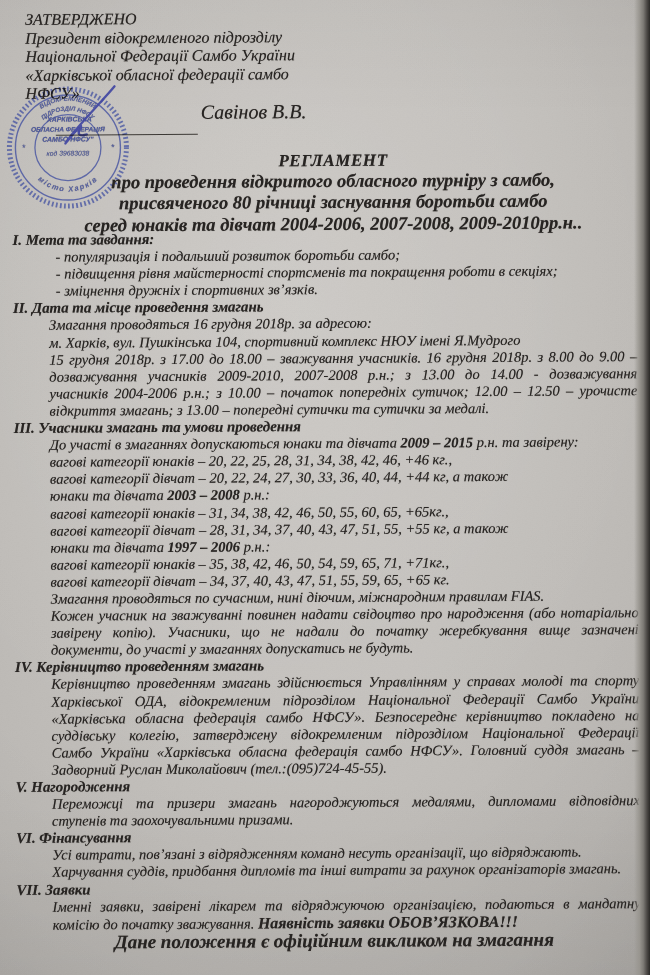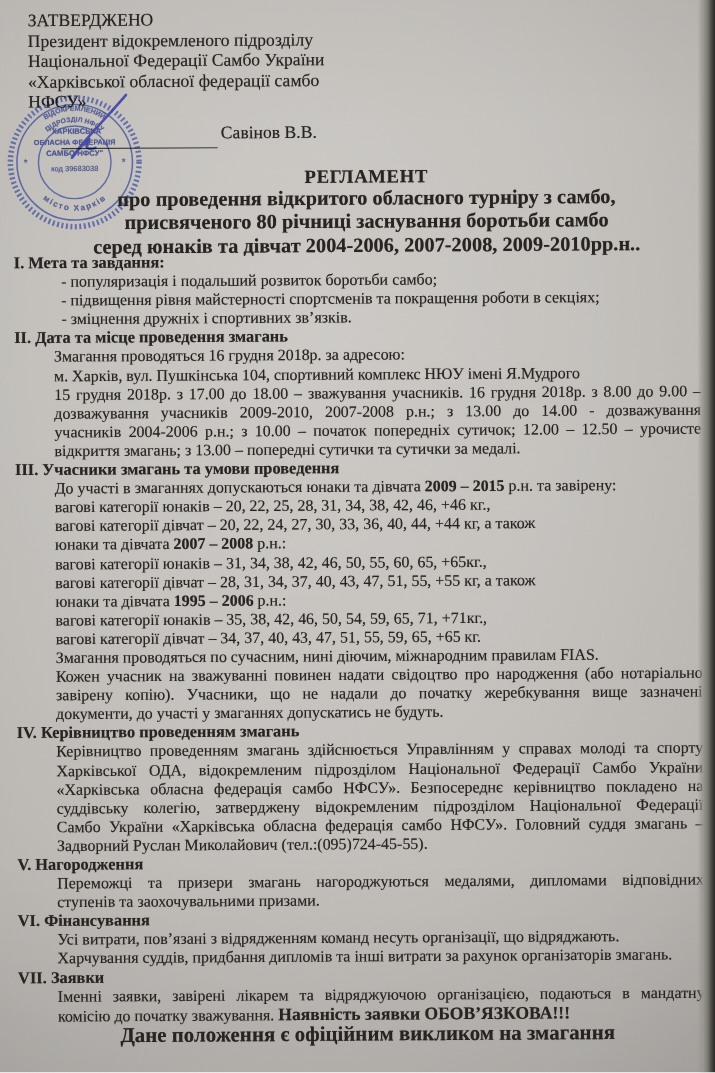--- a/index.html
+++ b/index.html
@@ -4,30 +4,31 @@
 <style>
   html,body{margin:0;padding:0;}
   .page{
     position:relative;width:650px;height:975px;overflow:hidden;
     font-family:"Liberation Serif","DejaVu Serif",serif;color:#24211f;
     background:
       radial-gradient(140% 120% at 42% 32%, rgba(255,255,255,.07), rgba(0,0,0,0) 45%, rgba(0,0,0,.08) 96%),
       linear-gradient(to bottom, rgba(0,0,0,.03), rgba(0,0,0,0) 12%, rgba(0,0,0,0) 80%, rgba(0,0,0,.05)),
       radial-gradient(ellipse at 45% 30%, #cac7c3 0%, #c4c1bd 45%, #bab7b3 82%, #b0ada9 100%);
     text-shadow:0 0 .7px rgba(40,36,33,.55);
+    font-style:italic;
   }
   .doc{position:absolute;inset:0;transform:rotate(-.35deg);transform-origin:50% 50%;}
   .edge-right{
     position:absolute;top:0;right:0;width:16px;height:975px;z-index:9;
     background:linear-gradient(to right, rgba(120,117,112,0) 0%, #98958f 35%, #7d7a75 58%, #4a4744 82%, #2a2826 100%);
   }
   .noise{position:absolute;inset:0;z-index:8;pointer-events:none;opacity:.5;}
   .approval{position:absolute;left:28px;top:9px;font-size:16px;line-height:18.6px;white-space:nowrap;}
   .sig-line{position:absolute;left:58px;top:119px;width:142px;height:14px;border-bottom:1.6px solid #3a3733;}
-  .sig-name{position:absolute;left:203px;top:112px;font-size:16px;white-space:nowrap;}
+  .sig-name{position:absolute;left:203px;top:100px;font-size:20px;white-space:nowrap;}
   .stamp{position:absolute;left:-12px;top:64px;mix-blend-mode:multiply;opacity:.92;}
   .stamp text, .stamp textPath{font-family:"Liberation Sans","DejaVu Sans",sans-serif;}
   .title{position:absolute;left:35px;top:150px;width:600px;text-align:center;font-weight:bold;white-space:nowrap;}
   .t1{font-size:17px;line-height:21px;letter-spacing:.6px;}
   .t2{font-size:18.5px;line-height:21.4px;}
   .bodytext{position:absolute;left:50px;top:230px;width:588px;font-size:14.5px;}
   .bl{height:17.1px;line-height:17.1px;white-space:nowrap;}
   .h{font-weight:bold;margin-left:-36px;font-size:14.9px;}
   .ind{padding-left:7px;}
   .just{text-align:justify;text-align-last:justify;text-justify:inter-word;}
@@ -100,24 +101,24 @@
       <div class="bl">м. Харків, вул. Пушкінська 104, спортивний комплекс НЮУ імені Я.Мудрого</div>
       <div class="bl just">15 грудня 2018р. з 17.00 до 18.00 – зважування учасників. 16 грудня 2018р. з 8.00 до 9.00 –</div>
       <div class="bl just">дозважування учасників 2009-2010, 2007-2008 р.н.; з 13.00 до 14.00 - дозважування</div>
       <div class="bl just">учасників 2004-2006 р.н.; з 10.00 – початок попередніх сутичок; 12.00 – 12.50 – урочисте</div>
       <div class="bl">відкриття змагань; з 13.00 – попередні сутички та сутички за медалі.</div>
 
       <div class="bl h">III. Учасники змагань та умови проведення</div>
       <div class="bl"><span>До участі в змаганнях допускаються юнаки та дівчата </span><b>2009 – 2015</b><span> р.н. та завірену:</span></div>
       <div class="bl">вагові категорії юнаків – 20, 22, 25, 28, 31, 34, 38, 42, 46, +46 кг.,</div>
       <div class="bl">вагові категорії дівчат – 20, 22, 24, 27, 30, 33, 36, 40, 44, +44 кг, а також</div>
-      <div class="bl"><span>юнаки та дівчата </span><b>2007 – 2008</b><span> р.н.:</span></div>
+      <div class="bl"><span>юнаки та дівчата </span><b>2003 – 2008</b><span> р.н.:</span></div>
       <div class="bl">вагові категорії юнаків – 31, 34, 38, 42, 46, 50, 55, 60, 65, +65кг.,</div>
       <div class="bl">вагові категорії дівчат – 28, 31, 34, 37, 40, 43, 47, 51, 55, +55 кг, а також</div>
-      <div class="bl"><span>юнаки та дівчата </span><b>1995 – 2006</b><span> р.н.:</span></div>
+      <div class="bl"><span>юнаки та дівчата </span><b>1997 – 2006</b><span> р.н.:</span></div>
       <div class="bl">вагові категорії юнаків – 35, 38, 42, 46, 50, 54, 59, 65, 71, +71кг.,</div>
       <div class="bl">вагові категорії дівчат – 34, 37, 40, 43, 47, 51, 55, 59, 65, +65 кг.</div>
       <div class="bl">Змагання проводяться по сучасним, нині діючим, міжнародним правилам FIAS.</div>
       <div class="bl just">Кожен учасник на зважуванні повинен надати свідоцтво про народження (або нотаріально</div>
       <div class="bl just">завірену копію). Учасники, що не надали до початку жеребкування вище зазначені</div>
       <div class="bl">документи, до участі у змаганнях допускатись не будуть.</div>
 
       <div class="bl h">IV. Керівництво проведенням змагань</div>
       <div class="bl just">Керівництво проведенням змагань здійснюється Управлінням у справах молоді та спорту</div>
       <div class="bl just">Харківської ОДА, відокремленим підрозділом Національної Федерації Самбо України</div>

